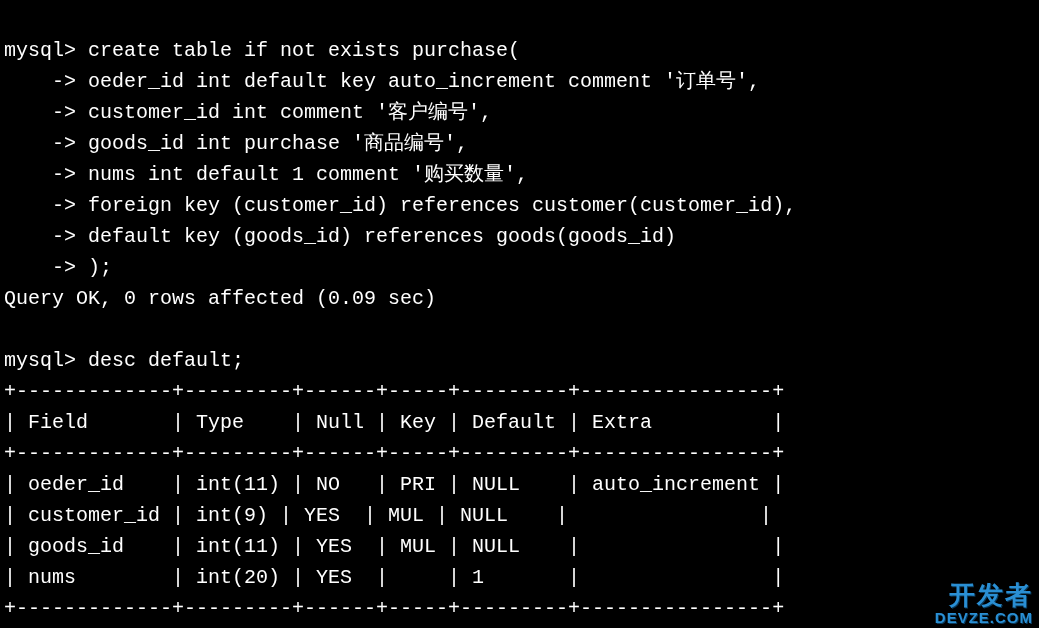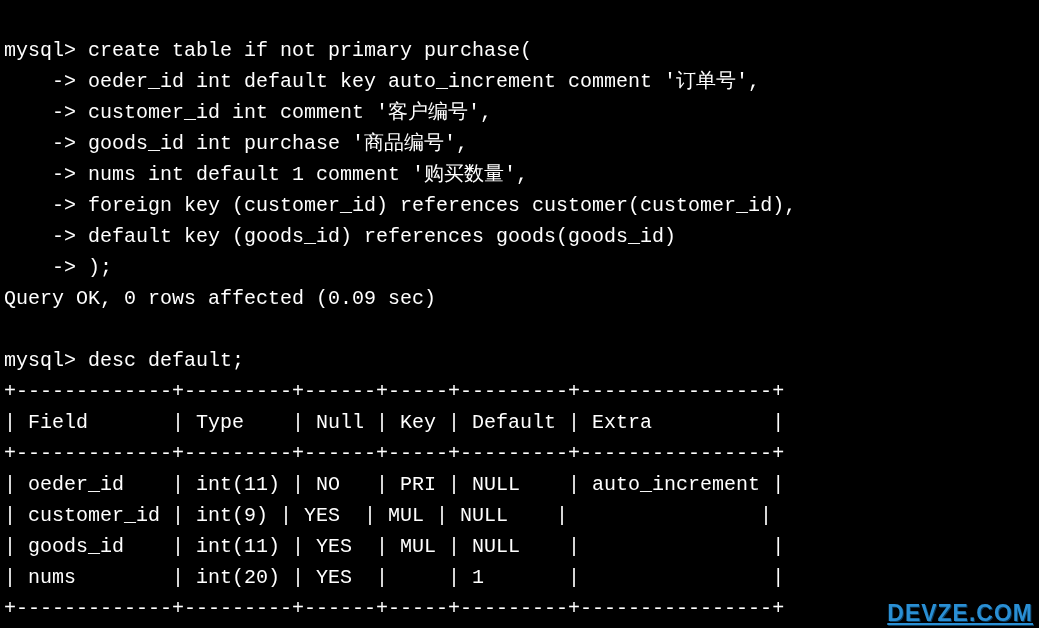--- a/index.html
+++ b/index.html
@@ -32,30 +32,29 @@
       line-height: 1.1;
       font-weight: bold;
       pointer-events: none;
       text-shadow: 1px 1px 0 #0a3a5a;
     }
     .watermark .top {
       font-size: 26px;
       letter-spacing: 2px;
     }
     .watermark .bot {
-      font-size: 23px;
+      font-size: 15px;
       letter-spacing: 1px;
-      text-decoration: underline;
     }
   </style>
 </head>
 <body>
 
 <div class="terminal">
-<span class="line"><span>mysql&gt; </span><span>create table if not primary purchase(</span></span>
+<span class="line"><span>mysql&gt; </span><span>create table if not exists purchase(</span></span>
 <span class="line"><span>    -&gt; </span><span>oeder_id int default key auto_increment comment '订单号',</span></span>
 <span class="line"><span>    -&gt; </span><span>customer_id int comment '客户编号',</span></span>
 <span class="line"><span>    -&gt; </span><span>goods_id int purchase '商品编号',</span></span>
 <span class="line"><span>    -&gt; </span><span>nums int default 1 comment '购买数量',</span></span>
 <span class="line"><span>    -&gt; </span><span>foreign key (customer_id) references customer(customer_id),</span></span>
 <span class="line"><span>    -&gt; </span><span>default key (goods_id) references goods(goods_id)</span></span>
 <span class="line"><span>    -&gt; </span><span>);</span></span>
 <span class="line">Query OK, 0 rows affected (0.09 sec)</span>
 <span class="line"></span>
 <span class="line"><span>mysql&gt; </span><span>desc default;</span></span>
@@ -64,14 +63,15 @@
 <span class="line">+-------------+---------+------+-----+---------+----------------+</span>
 <span class="line">| oeder_id    | int(11) | NO   | PRI | NULL    | auto_increment |</span>
 <span class="line">| customer_id | int(9) | YES  | MUL | NULL    |                |</span>
 <span class="line">| goods_id    | int(11) | YES  | MUL | NULL    |                |</span>
 <span class="line">| nums        | int(20) | YES  |     | 1       |                |</span>
 <span class="line">+-------------+---------+------+-----+---------+----------------+</span>
 
 </div>
 
 <div class="watermark">
+  <div class="top">开发者</div>
   <div class="bot">DEVZE.COM</div>
 </div>
 
 </body></html>

